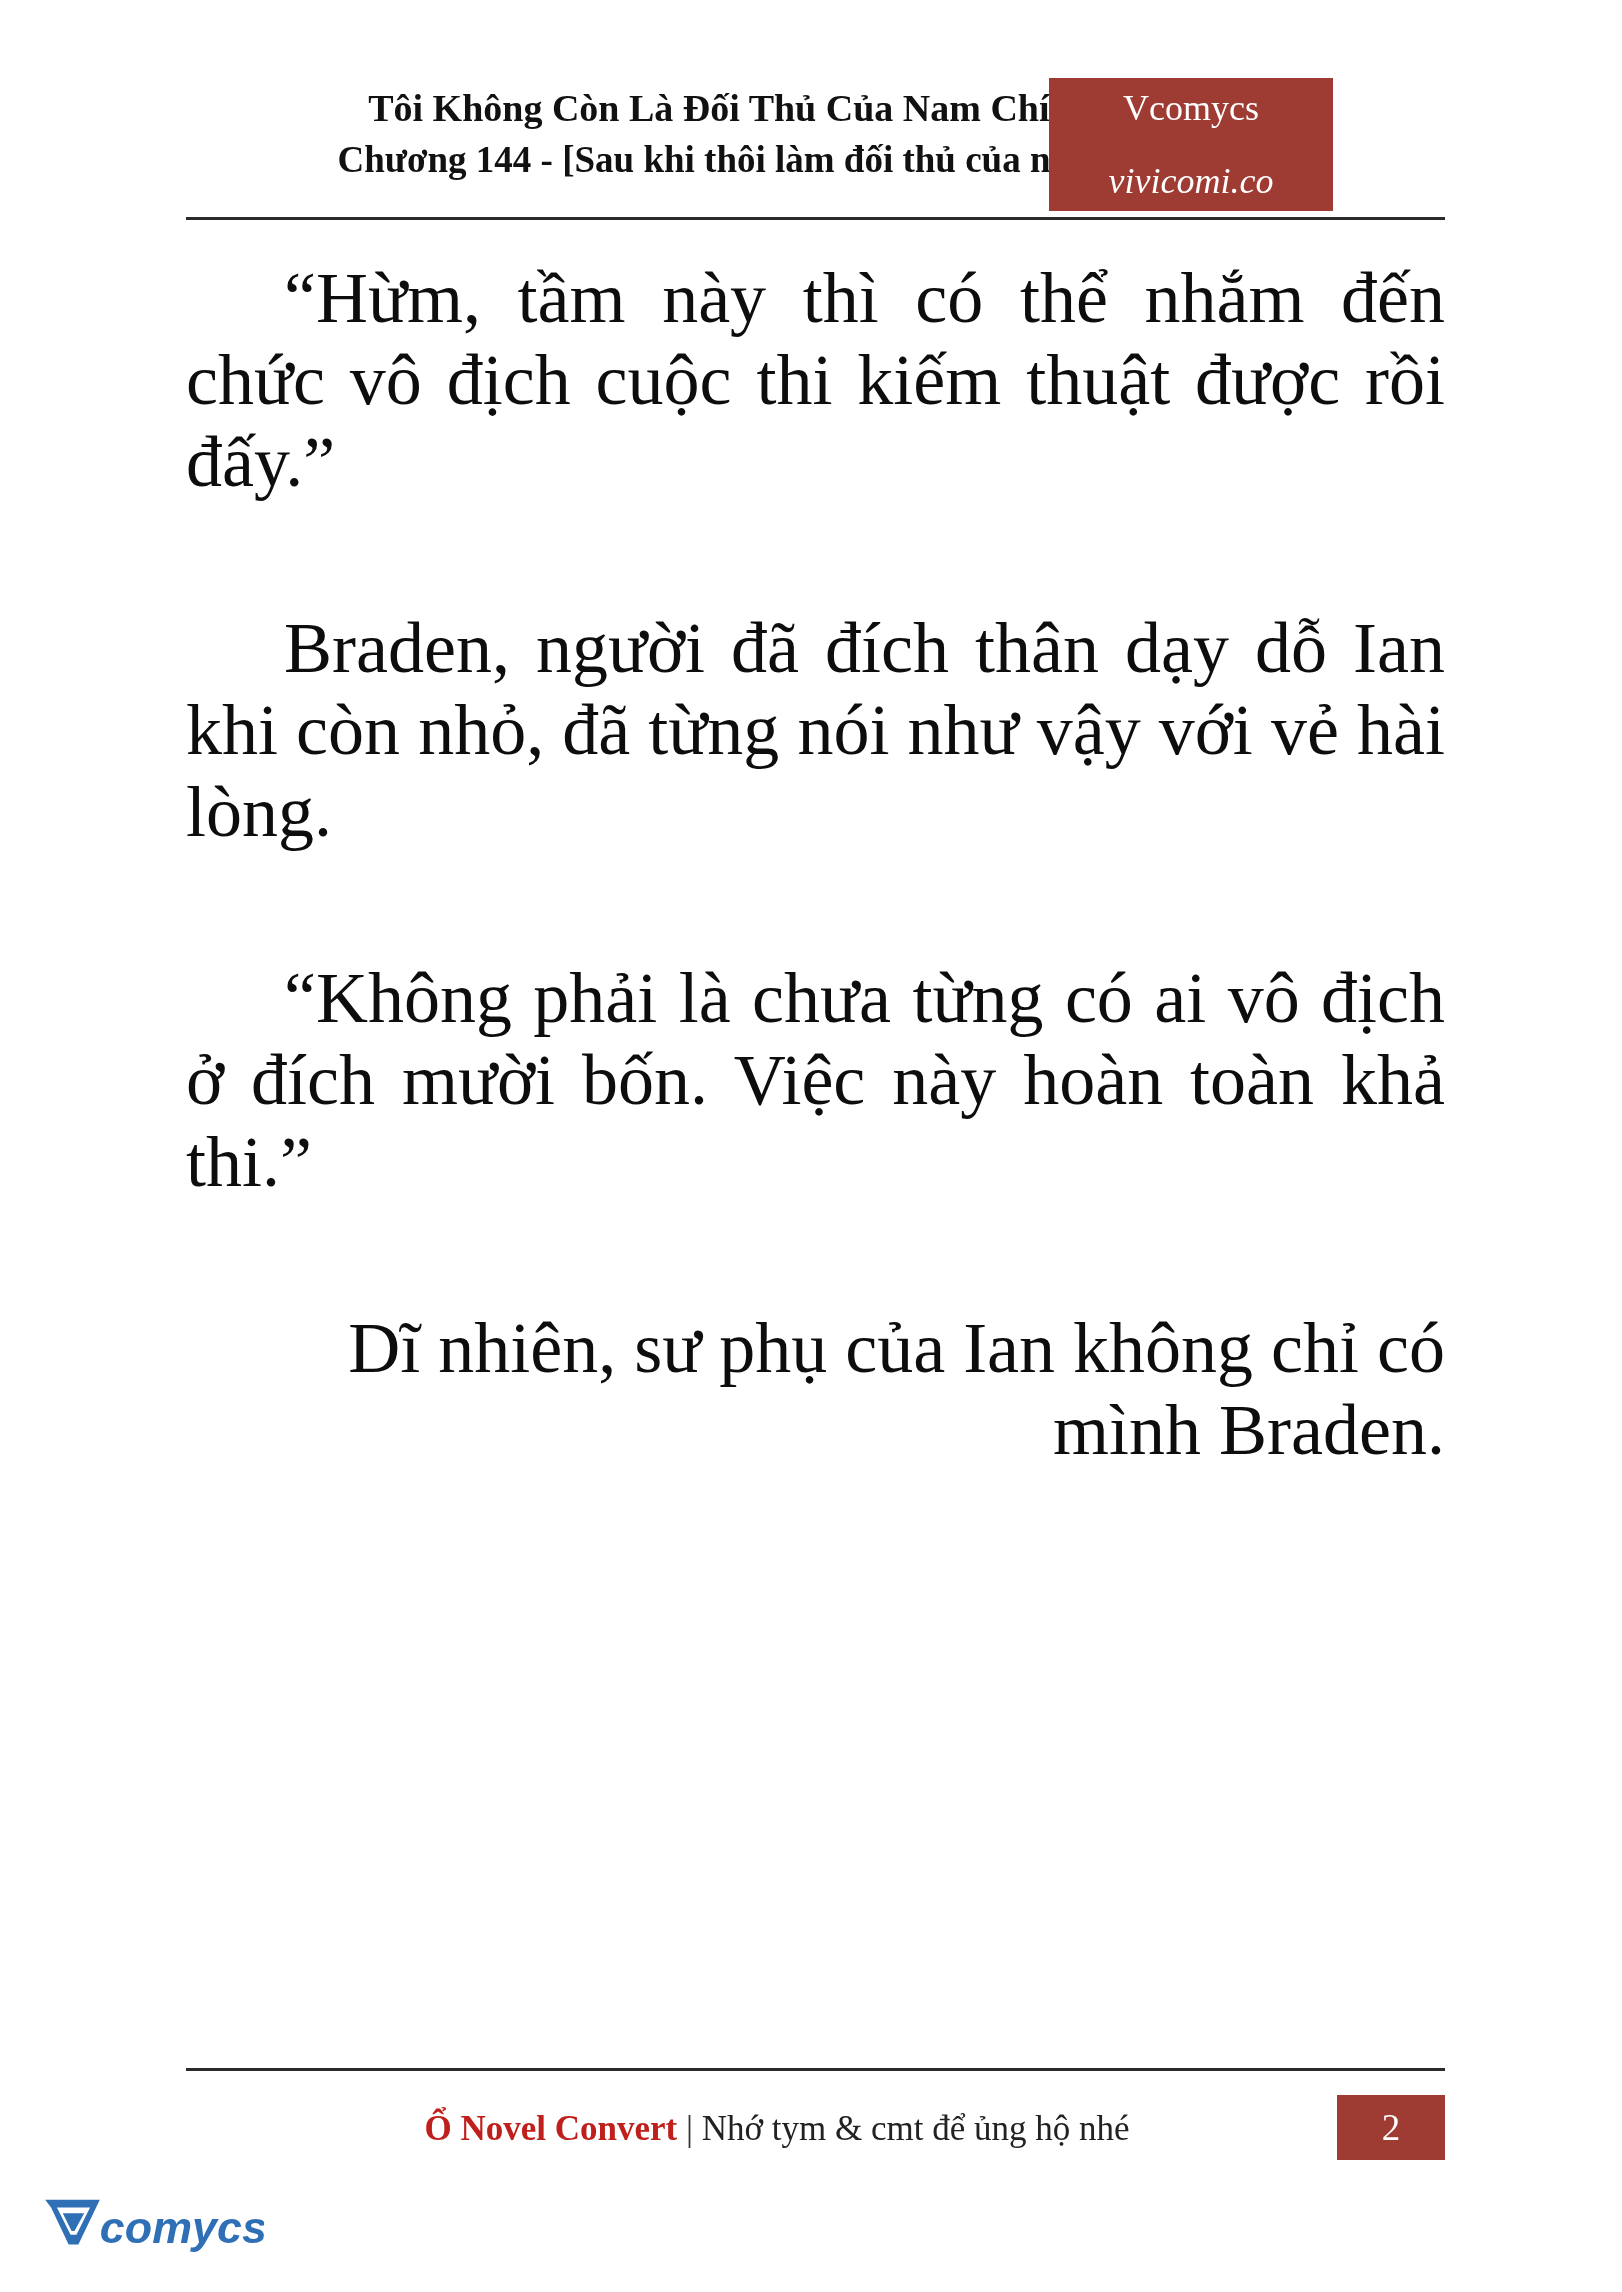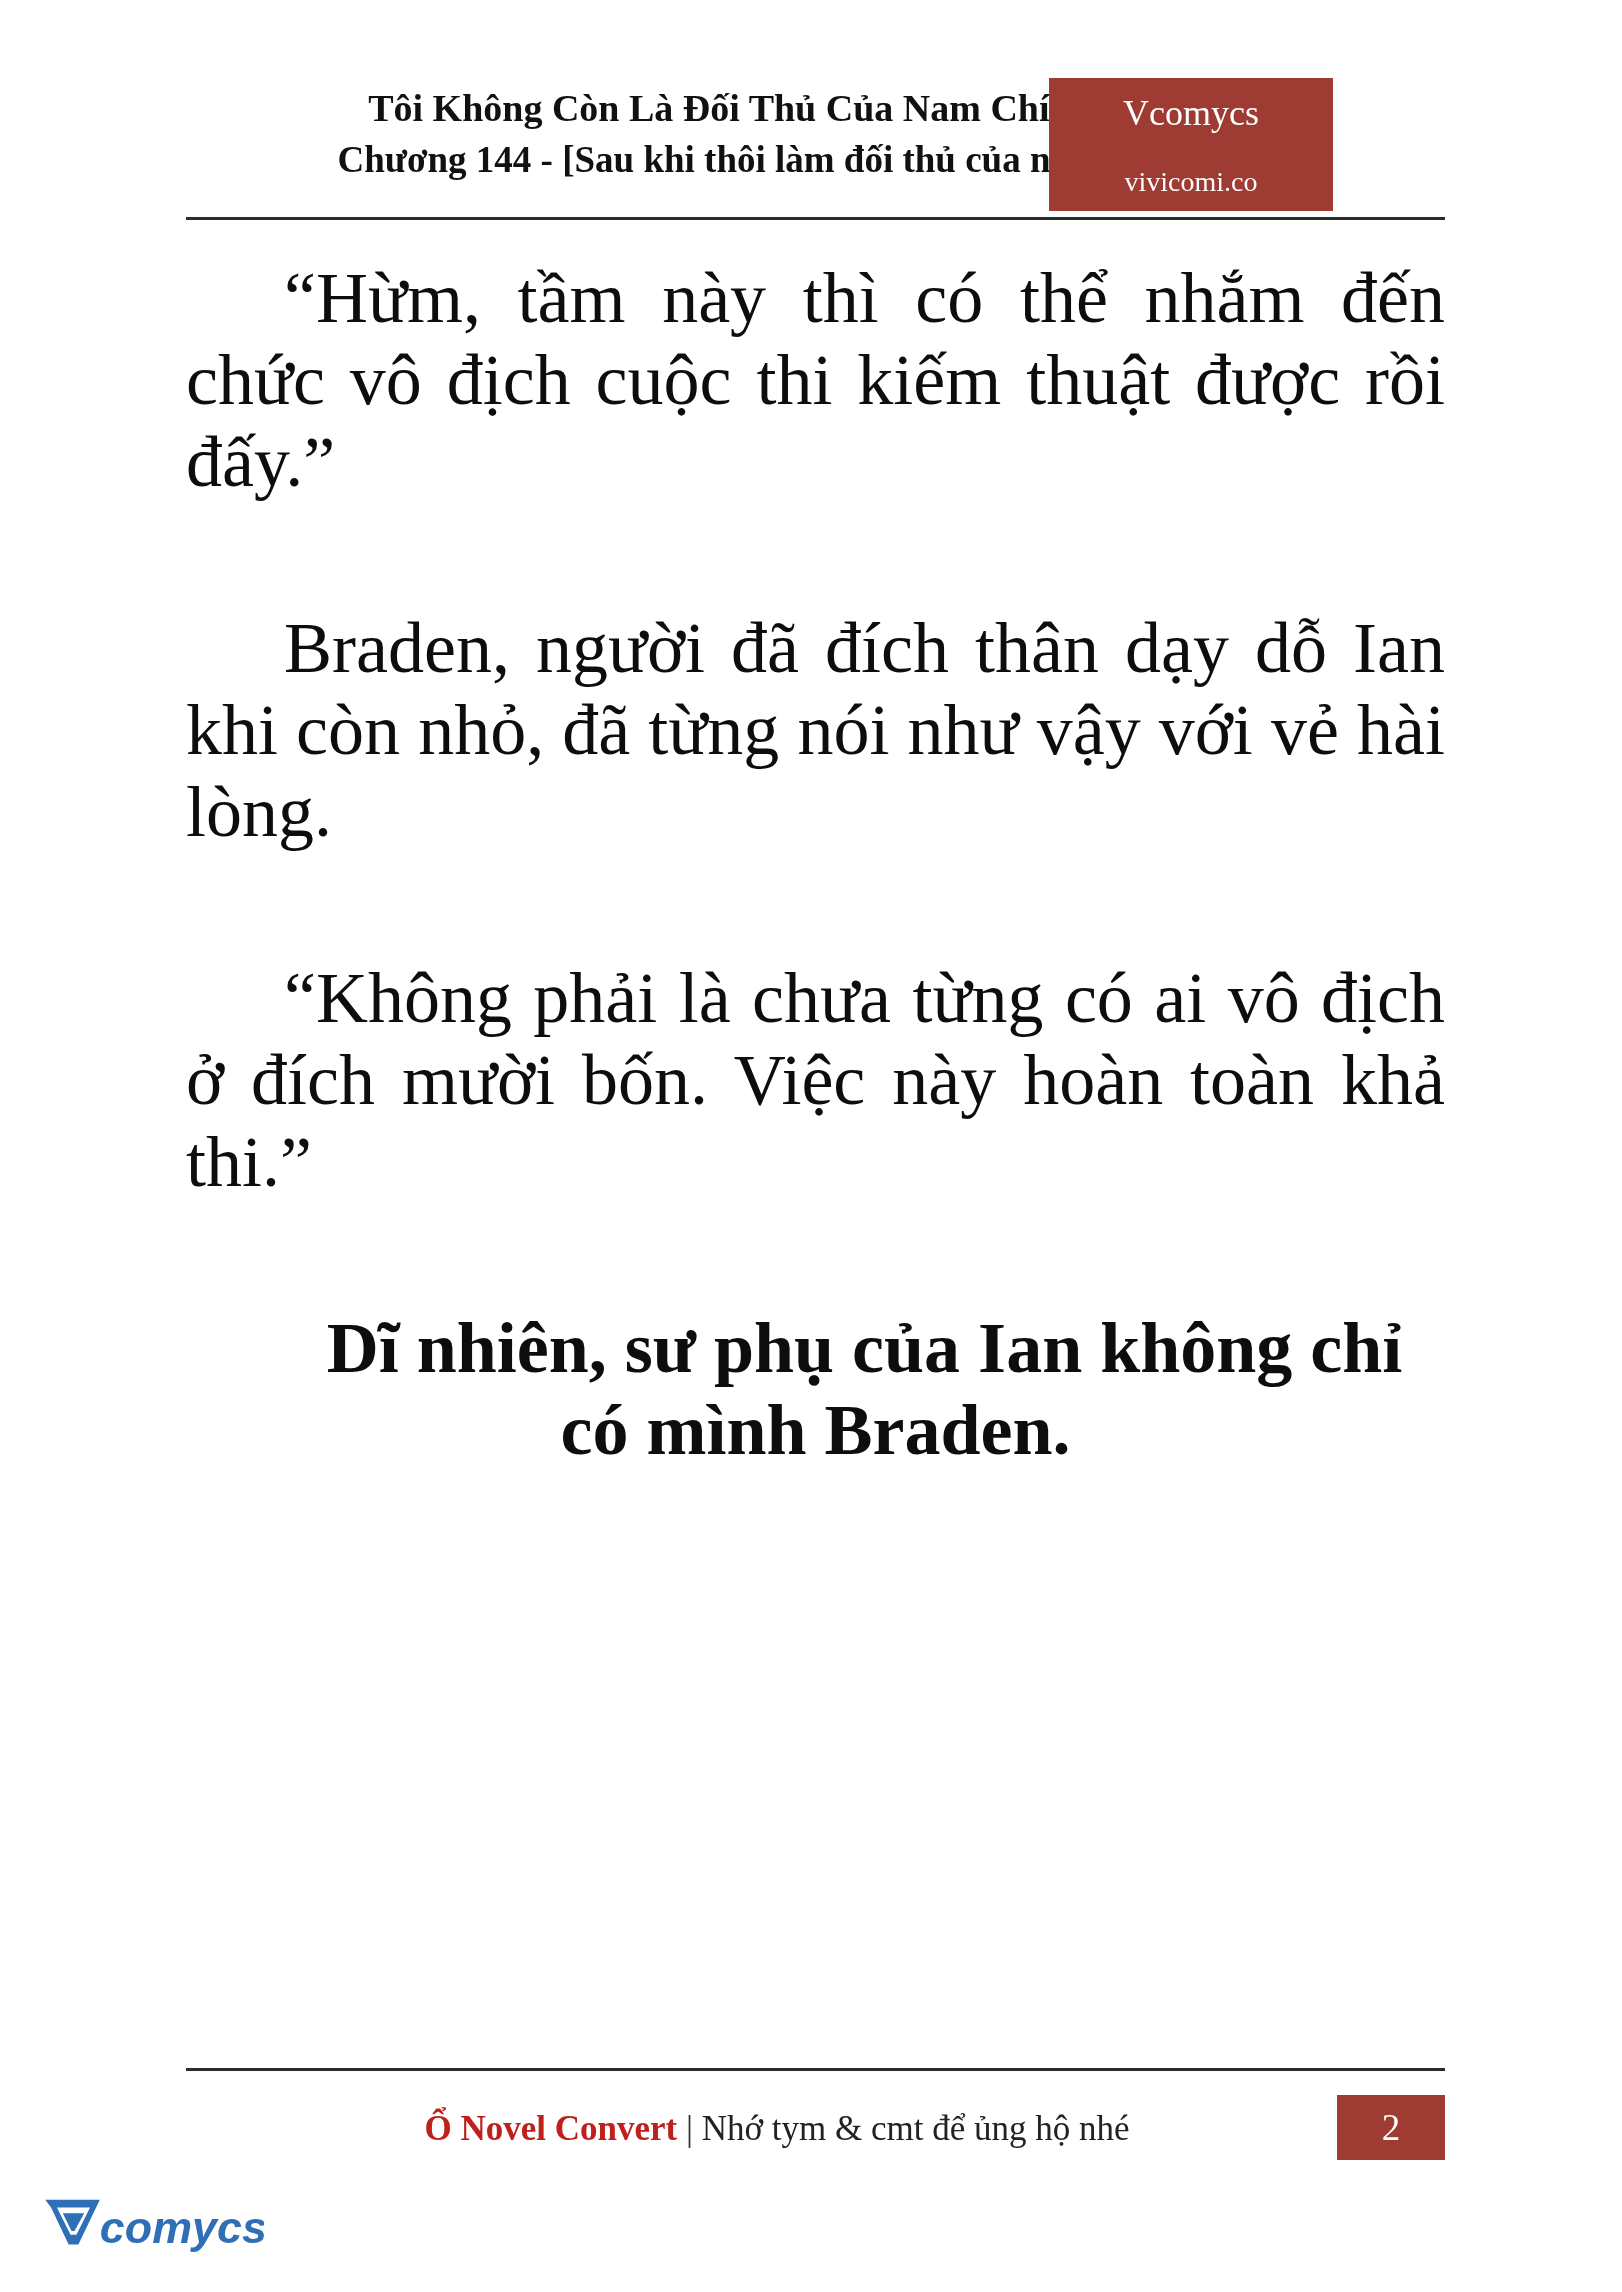--- a/index.html
+++ b/index.html
@@ -81,21 +81,22 @@
     justify-content: center;
     line-height: 1.25;
     gap: 28px;
   }
   .brand-box .brand-name {
     font-family: "Liberation Serif", serif;
     font-size: 36px;
   }
   .brand-box .brand-url {
     font-family: "Liberation Serif", serif;
-    font-size: 28px;
+    font-size: 36px;
+    font-style: italic;
   }
 
   
   .content {
     position: absolute;
     left: 186px;
     top: 257px;
     width: 1259px;
   }
 
@@ -105,21 +106,21 @@
     line-height: 82px;
     color: #0d0d0d;
     text-align: justify;
     text-indent: 98px;
     margin: 0 0 104px 0;
     hyphens: none;
   }
   .para.last {
     margin-bottom: 0;
   }
-  .para:last-child { text-align: center; font-weight: bold; }
+  .para:last-child { text-align: right; }
 
   
   .footer {
     position: absolute;
     left: 186px;
     top: 2068px;
     width: 1259px;
     height: 108px;
   }
   .footer-rule {

